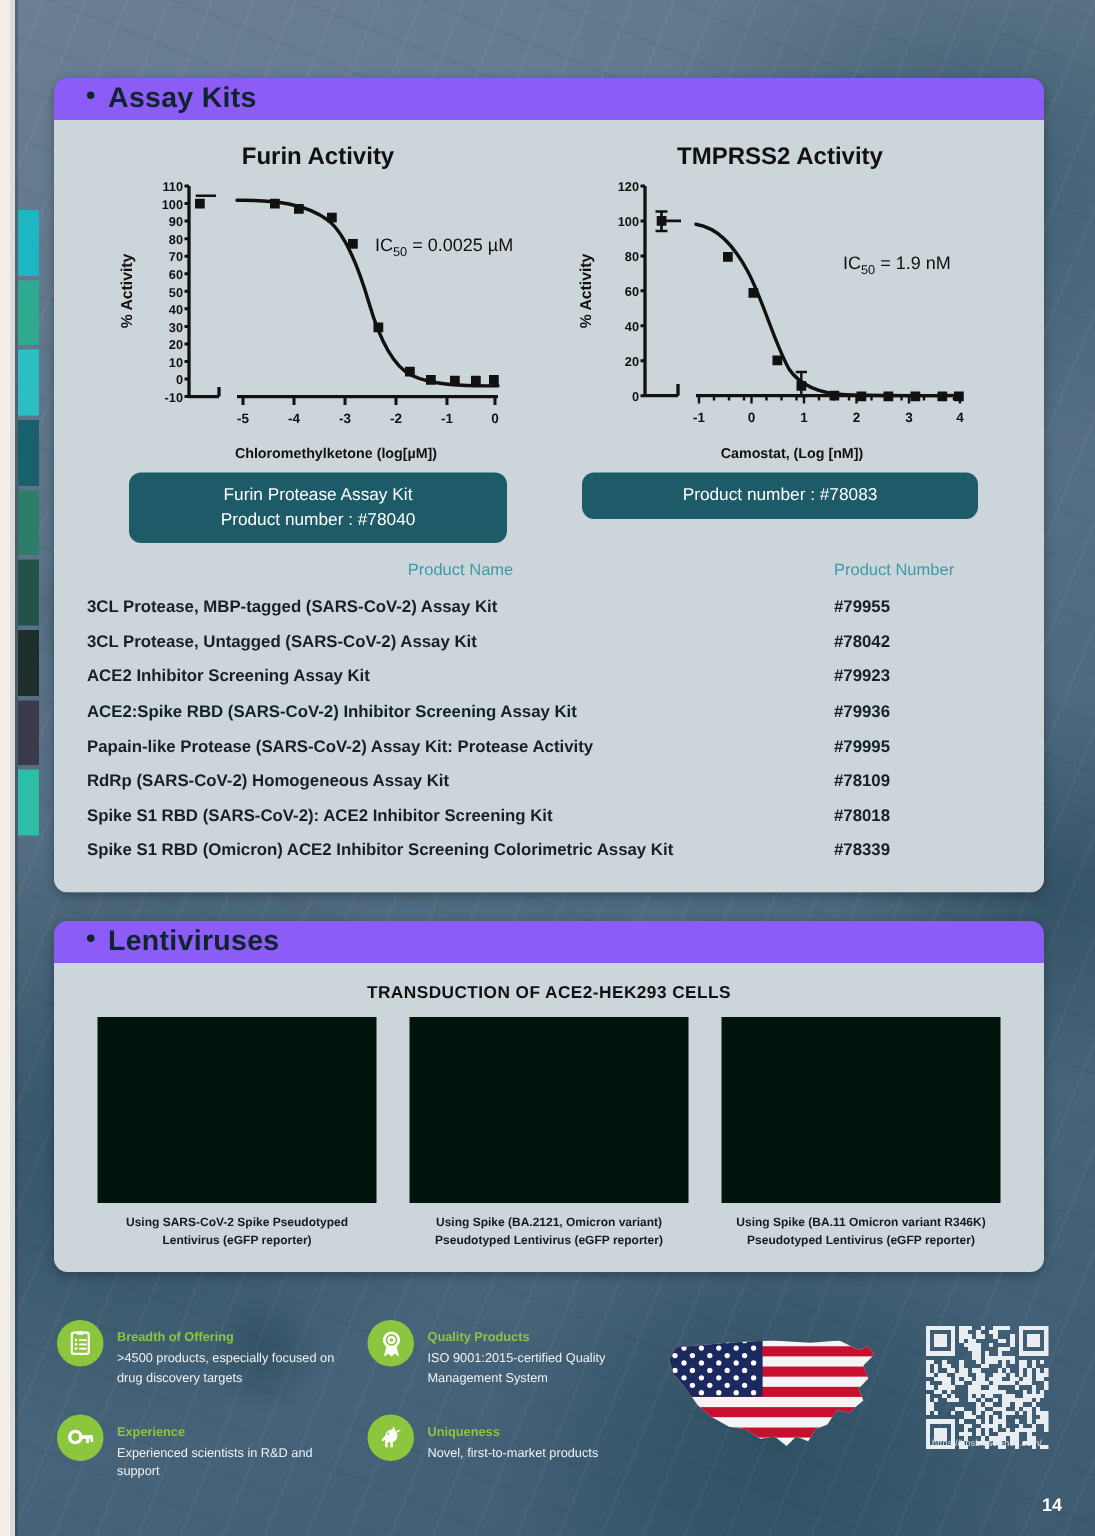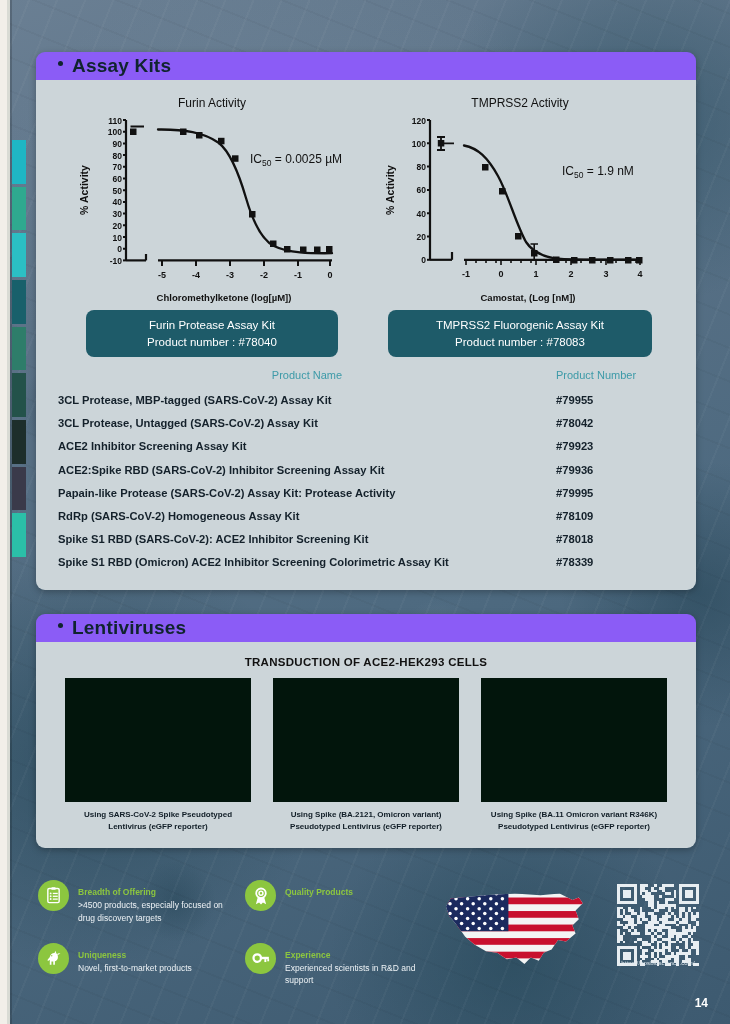--- a/index.html
+++ b/index.html
@@ -42,21 +42,21 @@
     position:relative;top:-3px;}
   .card-head h2{margin:0;font-size:19px;font-weight:bold;color:#10242e;letter-spacing:.2px;}
   .card-body{background:#ccd5d9;}
 
   #card-assay{left:36px;top:52px;width:660px;}
   #card-lenti{left:36px;top:614px;width:660px;}
 
   
   .charts{display:flex;padding:8px 0 0 0;}
   .chartcol{flex:1;display:flex;flex-direction:column;align-items:center;}
-  .chart-title{font-size:12px;font-weight:normal;color:#111;margin:4px 0 2px;}
+  .chart-title{font-size:16px;font-weight:bold;color:#111;margin:4px 0 2px;}
   .plotwrap{position:relative;}
   .ic50{position:absolute;font-size:12px;color:#111;white-space:nowrap;}
   .ic50 sub{font-size:8.5px;}
   .xlabel{font-size:9.5px;font-weight:bold;color:#111;margin-top:1px;}
 
   
   .kitpill{background:#1e5b69;border-radius:8px;color:#fff;text-align:center;
     padding:7px 10px;margin-top:7px;line-height:1.45;font-size:11.5px;}
   .kitpill div{white-space:nowrap;}
 
@@ -325,21 +325,20 @@
             <line x1="148.5" y1="148" x2="156" y2="148" stroke="#111" stroke-width="1.6"></line>
             <text x="60" y="176" font-size="9" font-weight="bold" fill="#111" text-anchor="end" transform="rotate(-90 60 176)" font-family="Liberation Sans, sans-serif">No Cpd</text>
           </svg>
           <div class="ic50" style="left:180px;top:52px;">
             <span>IC</span><sub>50</sub>
             <span>= 1.9 nM</span>
           </div>
         </div>
         <div class="xlabel" style="margin-left:16px;">Camostat, (Log [nM])</div>
         <div class="kitpill" style="width:244px;">
-          <div>TMPRSS2 Fluorogenic Assay Kit</div>
           <div>Product number : #78083</div>
         </div>
       </div>
     </div>
 
     <table class="products">
       <thead>
         <tr>
           <th>Product Name</th>
           <th class="num">Product Number</th>
@@ -424,43 +423,43 @@
       <span class="txt"><span class="ft">Breadth of Offering</span><div class="fd">&gt;4500 products, especially focused on drug discovery targets</div></span>
     </div>
     <div class="feat">
       <span class="ico">
         <svg width="18" height="18" viewBox="0 0 24 24" fill="#fff">
           <circle cx="12" cy="8.4" r="6.4" fill="none" stroke="#fff" stroke-width="2.4"></circle>
           <circle cx="12" cy="8.4" r="2.6" fill="none" stroke="#fff" stroke-width="2"></circle>
           <path d="M7.6,14 L5.2,23 L9.4,20.6 L12,23.4 L14.6,20.6 L18.8,23 L16.4,14 Z"></path>
         </svg>
       </span>
-      <span class="txt"><span class="ft">Quality Products</span></span>
+      <span class="txt"><span class="ft">Quality Products</span><div class="fd">ISO 9001:2015-certified Quality Management System</div></span>
+    </div>
+    <div class="feat">
+      <span class="ico">
+        <svg width="18" height="18" viewBox="0 0 24 24" fill="#fff">
+          <circle cx="7" cy="12" r="5" fill="none" stroke="#fff" stroke-width="3"></circle>
+          <rect x="10.5" y="10.4" width="12" height="3.2"></rect>
+          <rect x="16.5" y="13.4" width="2.6" height="4"></rect>
+          <rect x="20.4" y="13.4" width="2.4" height="3"></rect>
+        </svg>
+      </span>
+      <span class="txt"><span class="ft">Experience</span><div class="fd">Experienced scientists in R&amp;D and support</div></span>
     </div>
     <div class="feat">
       <span class="ico">
         <svg width="18" height="18" viewBox="0 0 24 24" fill="#fff">
           <path d="M13.8,2.2 L15.4,6.4 L12.6,5.6 Z"></path>
           <path d="M12.6,5.4 C9.4,5.6 7.2,7.6 6.6,10 C6.2,11.6 5,12.4 4,13.6 C3,14.8 3.4,16 4.6,15.6 C5.4,15.3 5.8,14.6 6.4,14.2 L6.4,21 L8.6,21 L8.6,16.6 L11,16.6 L11,21 L13.2,21 L13.2,16.4 C15,15.8 16.4,14.4 17,12.6 C17.6,10.6 17.2,8.2 16,6.8 C15.2,5.8 14,5.3 12.6,5.4 Z"></path>
           <circle cx="9" cy="9" r="0.9" fill="#8cc63f"></circle>
           <path d="M16.2,6.6 C18,5.4 19.6,5.6 20.6,6.6 C19.2,6.6 17.8,7.2 17,8.2 Z"></path>
         </svg>
       </span>
       <span class="txt"><span class="ft">Uniqueness</span><div class="fd">Novel, first-to-market products</div></span>
-    </div>
-    <div class="feat">
-      <span class="ico">
-        <svg width="18" height="18" viewBox="0 0 24 24" fill="#fff">
-          <circle cx="7" cy="12" r="5" fill="none" stroke="#fff" stroke-width="3"></circle>
-          <rect x="10.5" y="10.4" width="12" height="3.2"></rect>
-          <rect x="16.5" y="13.4" width="2.6" height="4"></rect>
-          <rect x="20.4" y="13.4" width="2.4" height="3"></rect>
-        </svg>
-      </span>
-      <span class="txt"><span class="ft">Experience</span><div class="fd">Experienced scientists in R&amp;D and support</div></span>
     </div>
   </div>
 
 <svg id="flagmap" viewBox="0 0 200 110">
   <defs>
     <clipPath id="usclip">
       <path d="M16,18 L58,14 L96,12 L128,14 L152,12 L168,20 L176,17 L181,24 L172,33 L176,44
                L168,52 L172,62 L160,72 L150,70 L142,82 L132,86 L126,96 L116,92 L108,100
                L98,92 L86,94 L74,86 L60,84 L46,76 L34,66 L24,52 L14,40 L10,28 Z"></path>
     </clipPath>

